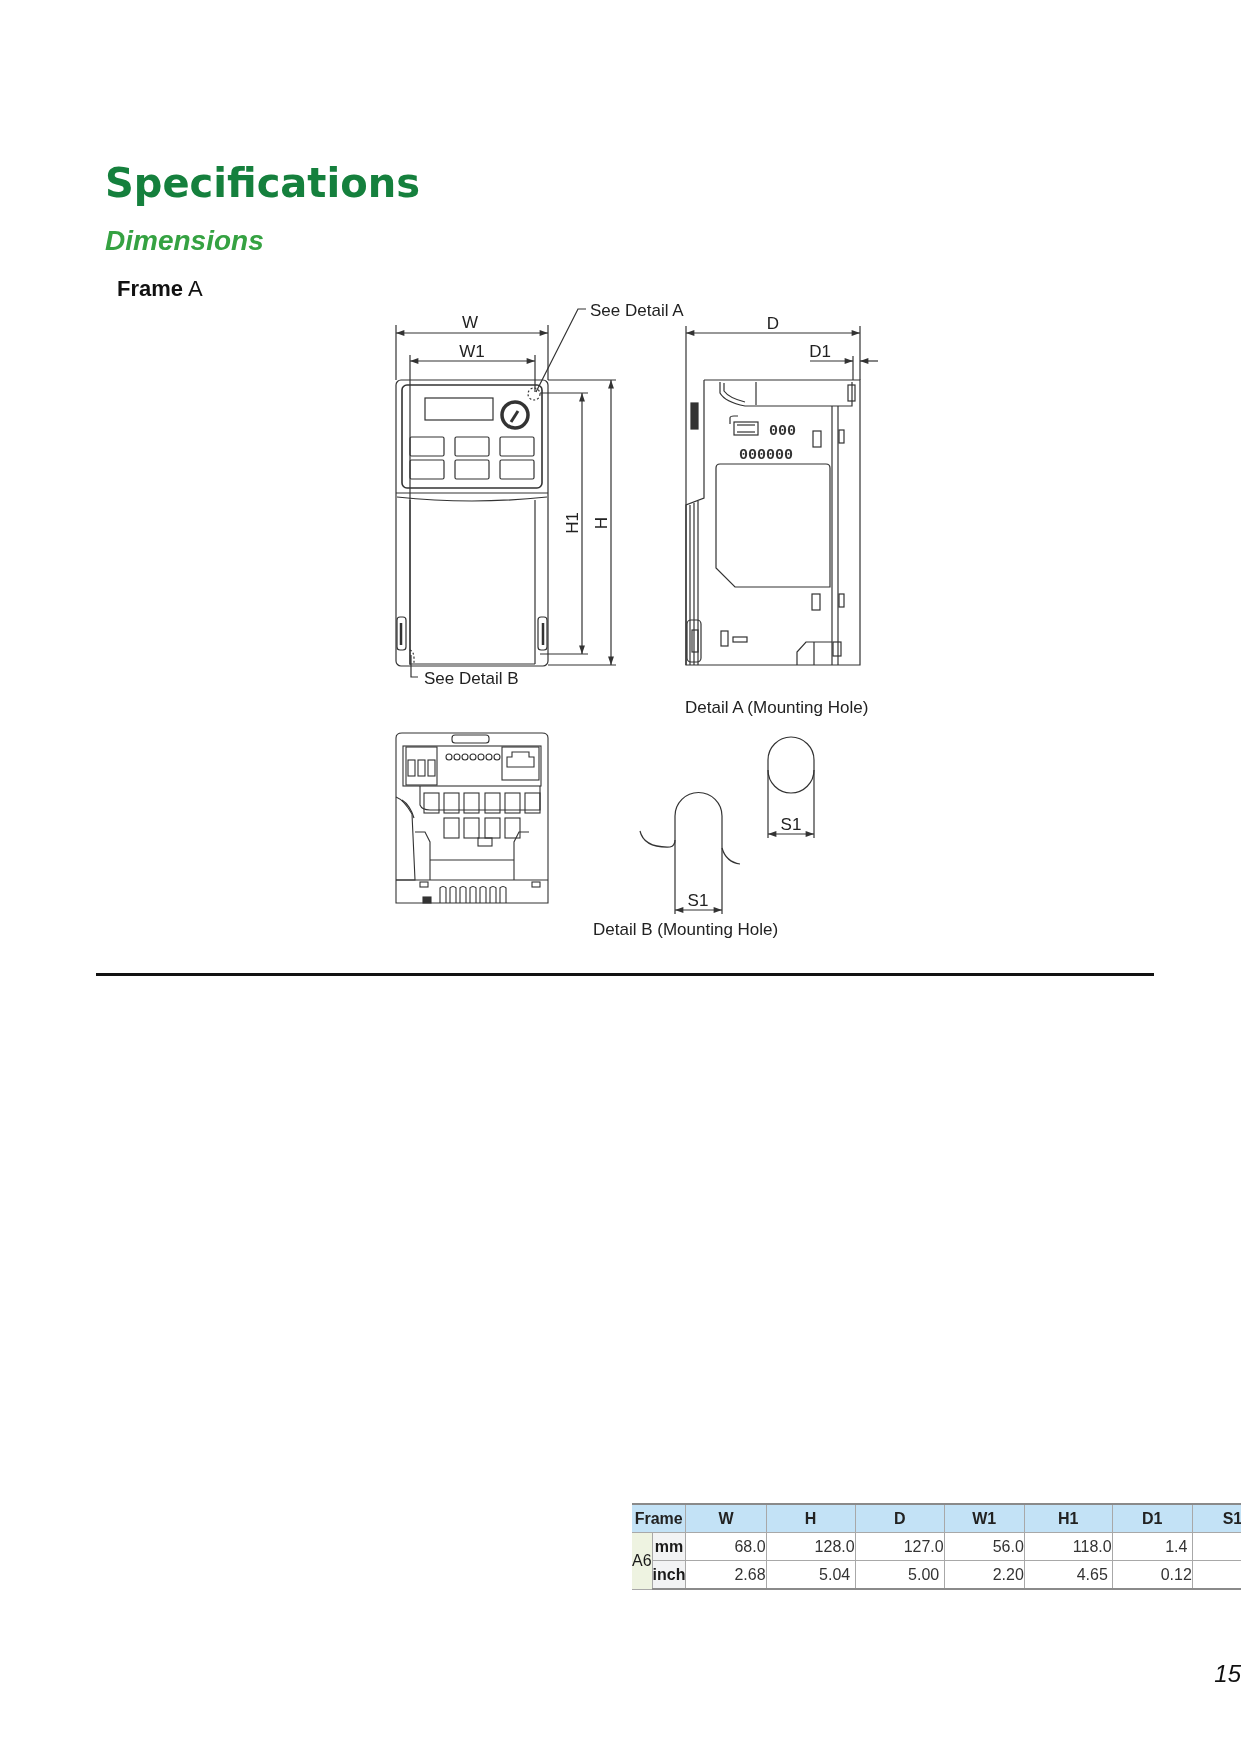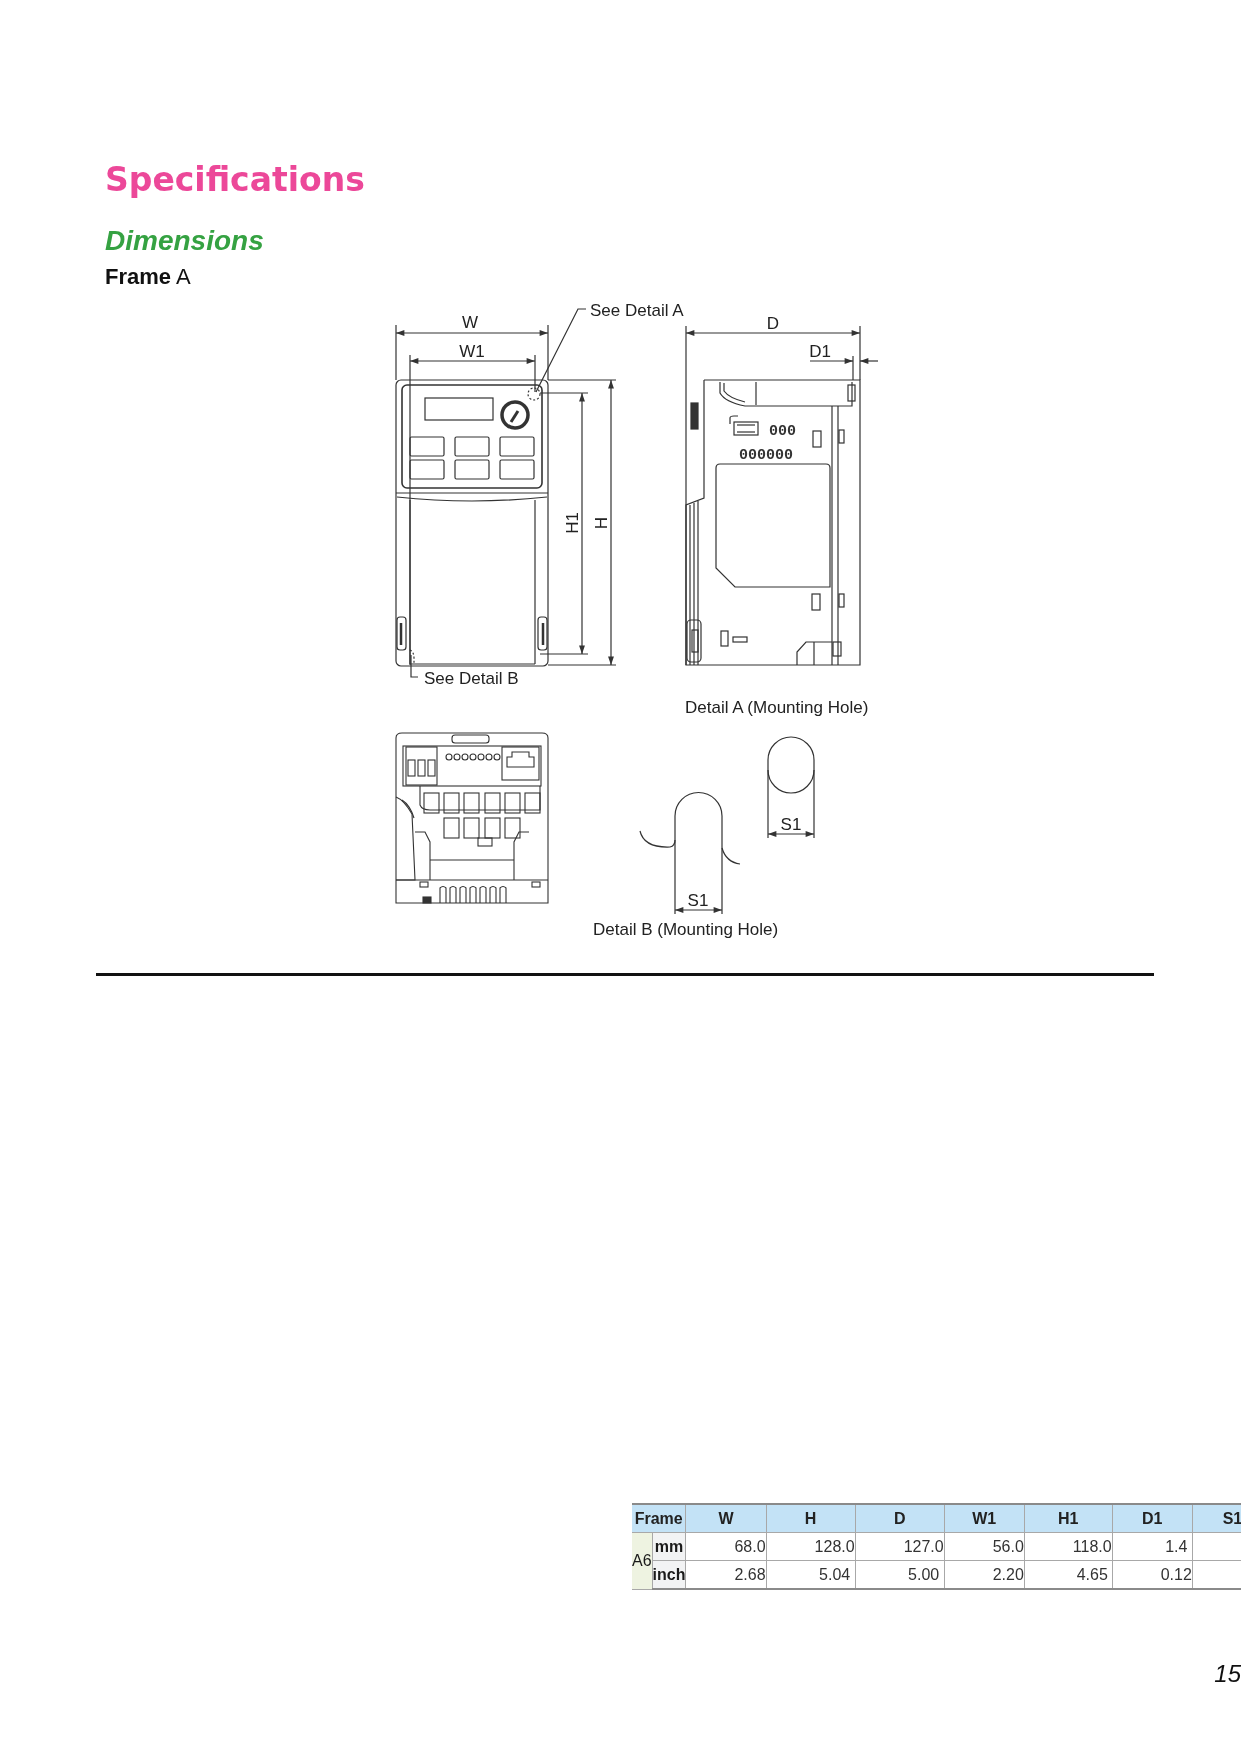--- a/index.html
+++ b/index.html
@@ -1,20 +1,20 @@
 <!DOCTYPE html>
 <html><head>
 <meta charset="utf-8">
 <style>
   html, body { margin: 0; padding: 0; background: #ffffff; }
   body { width: 1241px; height: 1754px; position: relative; overflow: hidden; font-family: "Liberation Sans", sans-serif; color: #1a1a1a; }
   .abs { position: absolute; }
-  .title { left: 105px; top: 160px; font-family: "DejaVu Sans", sans-serif; font-weight: bold; font-size: 33px; color: #ec4899; letter-spacing: 0px; margin: 0; }
+  .title { left: 105px; top: 160px; font-family: "DejaVu Sans", sans-serif; font-weight: bold; font-size: 40px; color: #15803d; letter-spacing: 0px; margin: 0; }
   .subtitle { left: 105px; top: 225px; font-family: "Liberation Sans", sans-serif; font-weight: bold; font-size: 28px; color: #35a242; margin: 0; font-style: italic; }
-  .frame-label { left: 105px; top: 264px; font-size: 22px; color: #111; margin: 0; }
+  .frame-label { left: 105px; top: 264px; font-size: 22px; color: #111; margin: 12px; }
   .frame-label b { font-weight: bold; }
   .frame-label span.letter { font-weight: normal; }
   .drawing { left: 0; top: 0; }
   .dlabel { font-family: "Liberation Sans", sans-serif; font-size: 17px; fill: #222; }
   .divider { left: 96px; top: 973px; width: 1058px; height: 3px; background: #111; }
   table.spec { position: absolute; left: 632px; top: 1503px; border-collapse: collapse; font-family: "Liberation Sans", sans-serif; font-size: 16px; }
   table.spec td, table.spec th { border: 1px solid #a8a8a8; height: 27px; text-align: center; padding: 0; }
   table.spec tr:first-child th { border-top: 2px solid #8a8a8a; }
   table.spec tr:last-child td { border-bottom: 2px solid #8a8a8a; }
   table.spec th { background: #c3e2f6; font-weight: bold; color: #222; }

